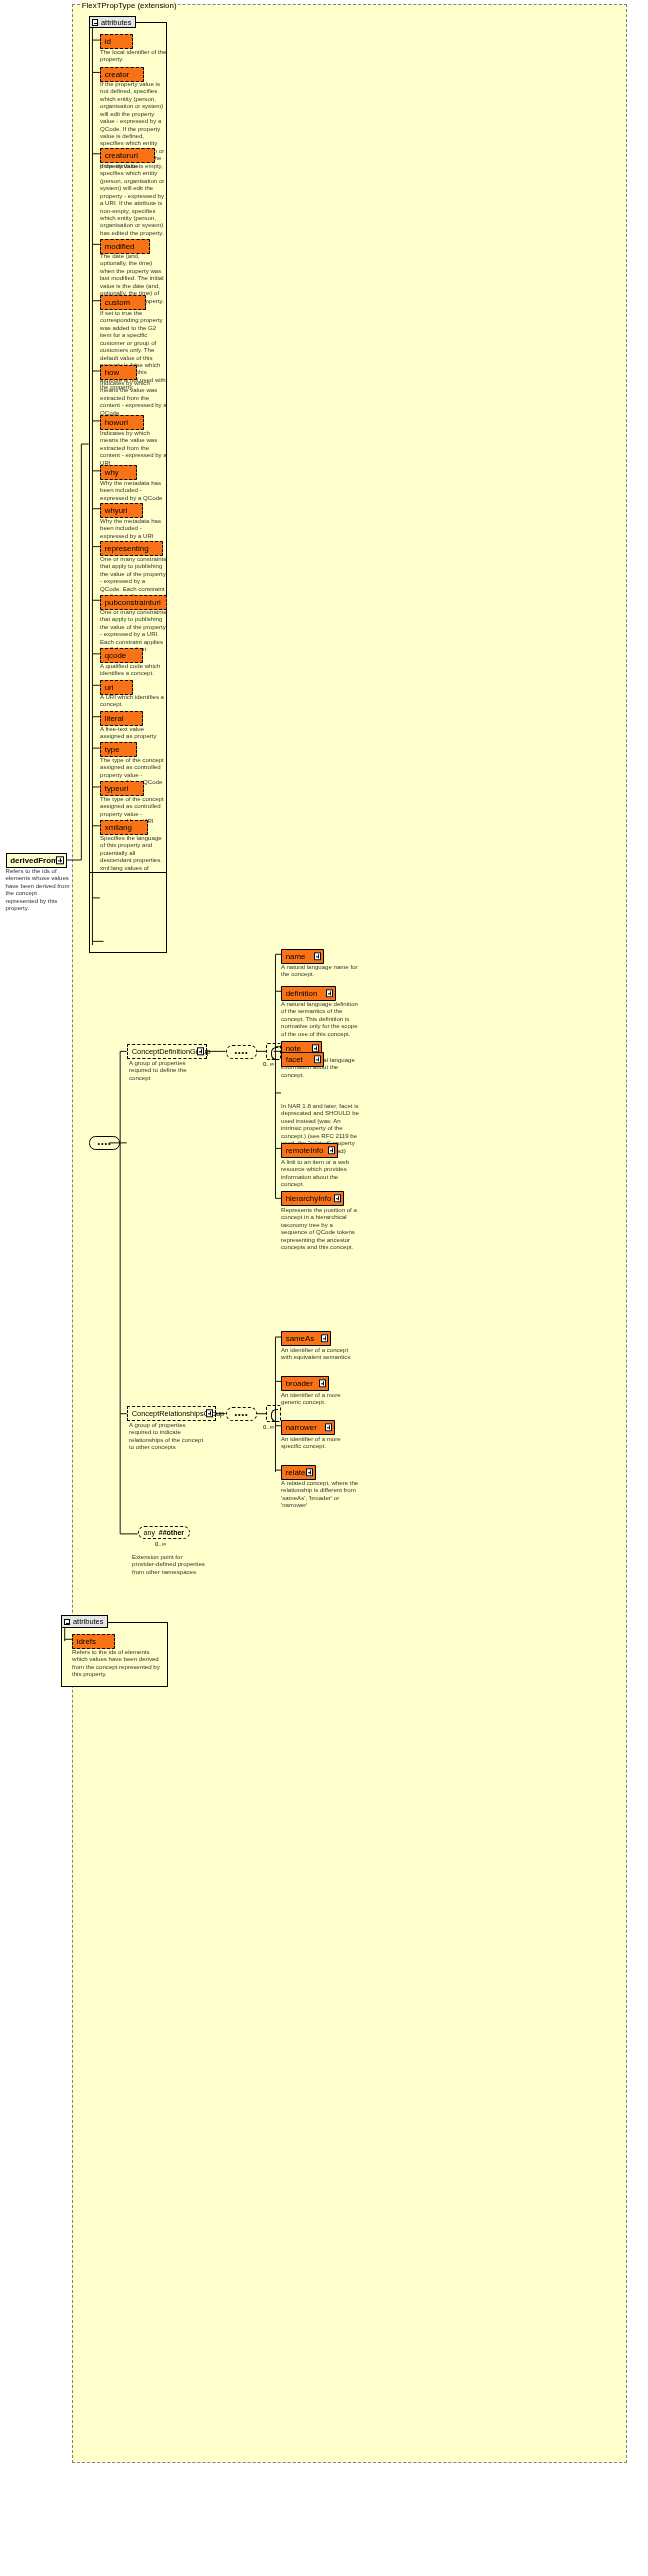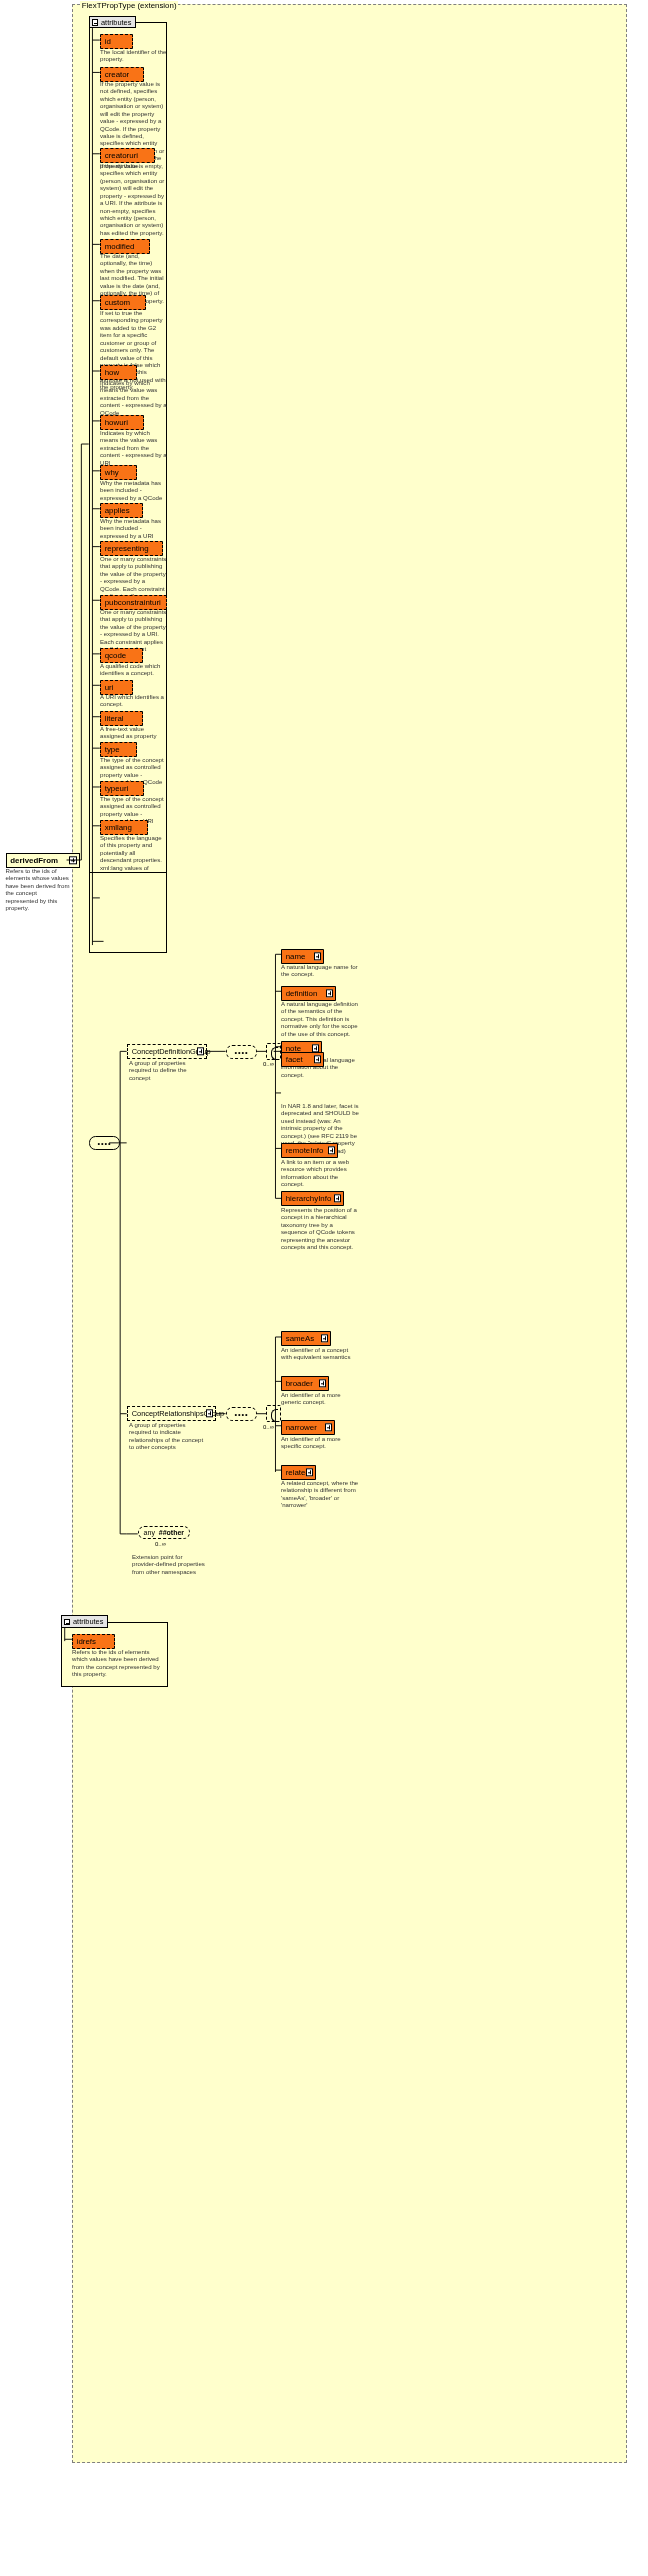--- a/index.html
+++ b/index.html
@@ -242,21 +242,21 @@
     <span>howuri</span>
   </div>
   <div class="desc" style="left:100px; top:429px;">Indicates by which means the value was extracted from the content - expressed by a URI</div>
 
   <div class="node" style="left:100px; top:465px; width:37px;">
     <span>why</span>
   </div>
   <div class="desc" style="left:100px; top:479px;">Why the metadata has been included - expressed by a QCode</div>
 
   <div class="node" style="left:100px; top:503px; width:43px;">
-    <span>applies</span>
+    <span>whyuri</span>
   </div>
   <div class="desc" style="left:100px; top:517px;">Why the metadata has been included - expressed by a URI</div>
 
   <div class="node" style="left:100px; top:541px; width:63px;">
     <span>representing</span>
   </div>
   <div class="desc" style="left:100px; top:555px;">One or many constraints that apply to publishing the value of the property - expressed by a QCode. Each constraint applies to all descendant elements.</div>
 
   <div class="node" style="left:100px; top:595px; width:67px;">
     <span>pubconstrainturi</span>
@@ -298,21 +298,21 @@
   </div>
   <div class="desc" style="left:100px; top:906px;">The directionality of textual content (enumeration: ltr, rtl)</div>
 
   <div class="anynode" style="left:104px; top:932px;">
     <span>any</span>
     &nbsp;<b>##other</b>
   </div>
 
   <div class="attr-box" style="left:89px; top:873px; width:78px; height:80px; border-top:none;"></div>
 
-  <div class="derivedbox" style="left:5.5px; top:853px; width:74px;">
+  <div class="derivedbox" style="left:5.5px; top:853px; width:61px;">
     <span>derivedFrom</span>
     <span class="plus"></span>
   </div>
   <div class="desc" style="left:5.5px; top:867px; width:65px;">Refers to the ids of elements whose values have been derived from the concept represented by this property.</div>
 
   <div class="compositor solidc" style="left:89px; top:1136px;">
     <span class="dots">••••</span>
   </div>
 
   <div class="grpnode" style="left:127px; top:1044px; width:80px;">

